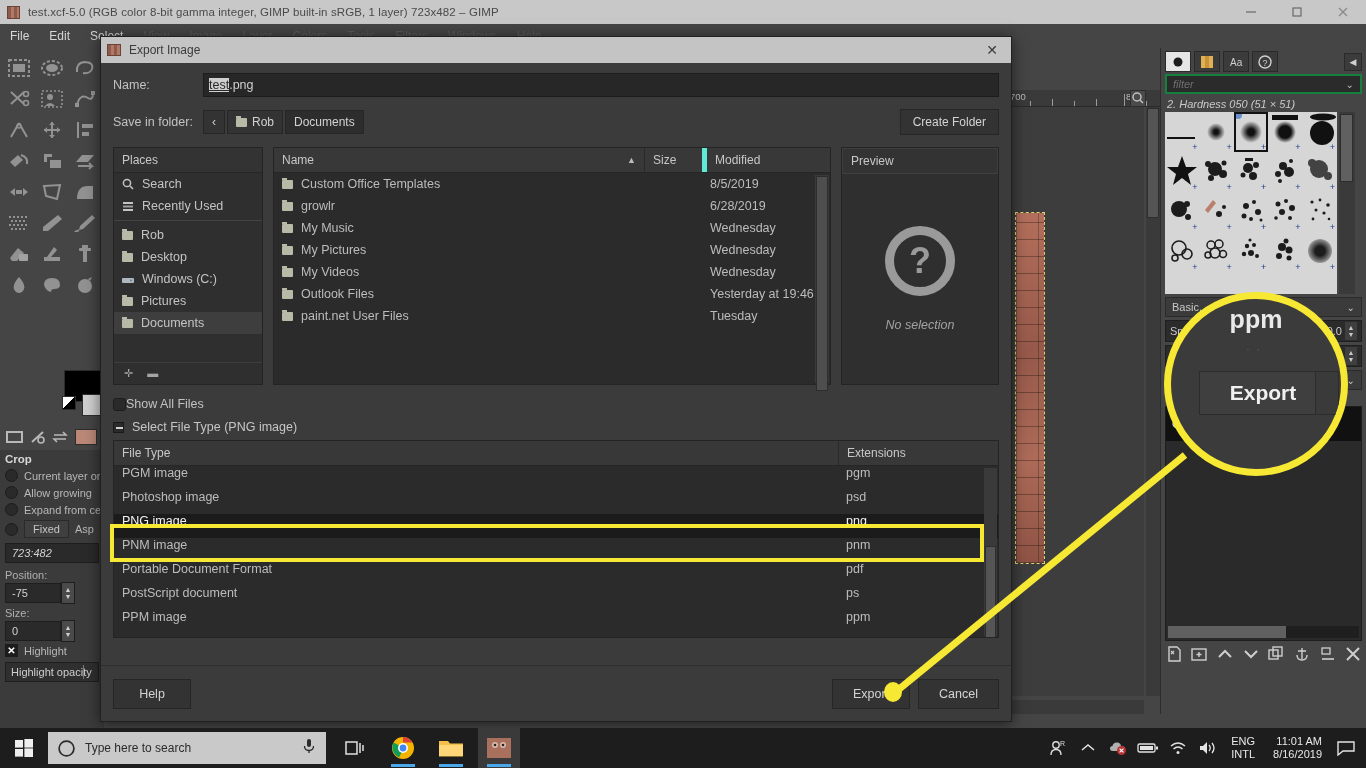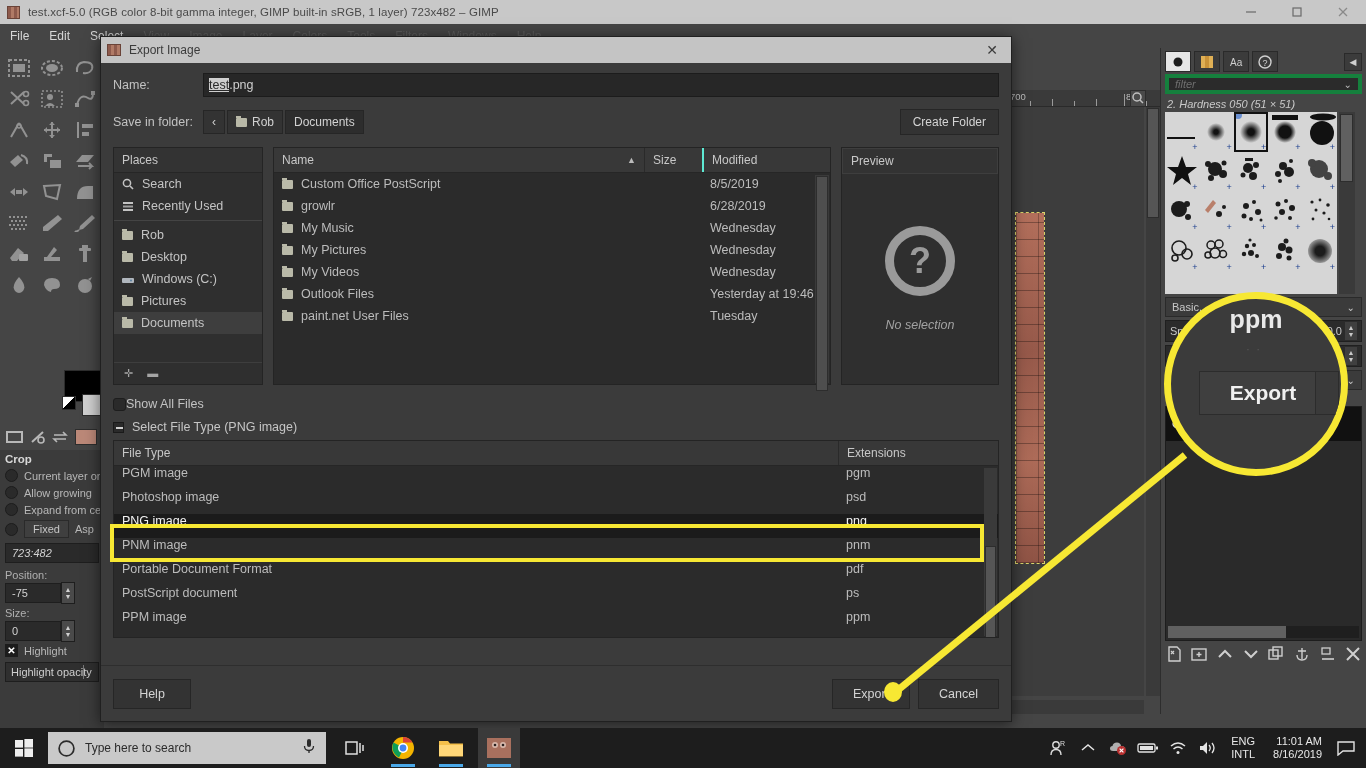--- a/index.html
+++ b/index.html
@@ -99,21 +99,21 @@
 
   
   .rightdock { position:absolute; left:1160px; top:48px; width:206px; height:666px; background:#454545;
                border-left:1px solid #2d2d2d; }
   .dock-tabs { display:flex; align-items:center; height:24px; padding:3px 4px 0 4px; gap:3px; }
   .dock-tab { width:26px; height:21px; background:#3b3b3b; border:1px solid #2a2a2a;
               display:flex; align-items:center; justify-content:center; }
   .dock-tab.active { background:#e6e6e6; }
   .dock-menu-btn { margin-left:auto; width:18px; height:18px; background:#3b3b3b; border:1px solid #2a2a2a;
                    display:flex; align-items:center; justify-content:center; color:#cfcfcf; font-size:9px; }
-  .filter-row { margin:2px 4px; height:20px; background:#2b2b2b; border:4px solid #15803d;
+  .filter-row { margin:2px 4px; height:20px; background:#2b2b2b; border:2px solid #15803d;
                 display:flex; align-items:center; padding:0 6px; }
   .filter-row .ph { font-size:11px; color:#6f6f6f; font-style:italic; }
   .filter-row .chev { margin-left:auto; color:#bbb; font-size:10px; }
   .brush-name { font-size:11px; color:#c9c9c9; font-style:italic; padding:2px 6px; }
   .brush-grid-wrap { margin:0 4px; display:flex; }
   .brush-grid { width:172px; height:182px; background:#d6d6d6; position:relative; overflow:hidden;
                 display:grid; grid-template-columns:repeat(5,1fr); grid-template-rows:repeat(5,1fr); }
   .bg-cell { position:relative; }
   .bg-cell .plus { position:absolute; right:2px; bottom:0px; color:#1d3f8f; font-size:9px; line-height:9px;}
   .brush-scroll { width:16px; height:182px; background:#3a3a3a; margin-left:2px; position:relative;}
@@ -173,21 +173,21 @@
   .place.sel { background:#3e3e3e; }
   .places-div { height:1px; background:#444; margin:3px 0; }
   .places-ft { margin-top:auto; border-top:1px solid #3e3e3e; display:flex; gap:14px; padding:4px 10px; color:#a5a5a5; font-size:11px;}
 
   .filelist { flex:1; background:#2b2b2b; border:1px solid #242424; display:flex; flex-direction:column; position:relative;}
   .fl-head { display:flex; background:#383838; border-bottom:1px solid #262626; font-size:12px; color:#c8c8c8;}
   .fl-head > div { padding:5px 8px; }
   .fl-name { flex:1; display:flex; align-items:center; }
   .fl-name .sortarrow { margin-left:auto; color:#bbb; font-size:9px; }
   .fl-size { width:58px; border-left:1px solid #2a2a2a; }
-  .fl-mod { width:128px; border-left:2px solid #5eead4; }
+  .fl-mod { width:128px; border-left:5px solid #5eead4; }
   .fl-row { display:flex; font-size:12.5px; color:#bcbcbc; }
   .fl-row > div { padding:4px 8px; }
   .fl-row .c-name { flex:1; display:flex; align-items:center; gap:8px; }
   .fl-row .c-size { width:58px; }
   .fl-row .c-mod { width:128px; }
   .fl-scroll { position:absolute; right:1px; top:27px; bottom:1px; width:14px; background:#3a3a3a;}
   .fl-scroll .thumb { position:absolute; left:1px; top:1px; width:12px; height:215px; background:#4e4e4e; border:1px solid #2d2d2d;}
 
   .preview { width:158px; background:#2f2f2f; border:1px solid #242424; display:flex; flex-direction:column; }
   .pv-hd { font-size:12px; color:#c8c8c8; padding:5px 8px; background:#333; border:1px solid #3e3e3e;}
@@ -922,21 +922,21 @@
             <div class="fl-name">
               <span>Name</span>
               <span class="sortarrow">▲</span>
             </div>
             <div class="fl-size">Size</div>
             <div class="fl-mod">Modified</div>
           </div>
           <div class="fl-row">
             <div class="c-name">
                 <span class="folder-ic"></span>
-                <span>Custom Office PostScript</span>
+                <span>Custom Office Templates</span>
               </div>
             <div class="c-size"></div>
             <div class="c-mod">8/5/2019</div>
           </div>
           <div class="fl-row">
             <div class="c-name">
                 <span class="folder-ic"></span>
                 <span>growlr</span>
               </div>
             <div class="c-size"></div>

